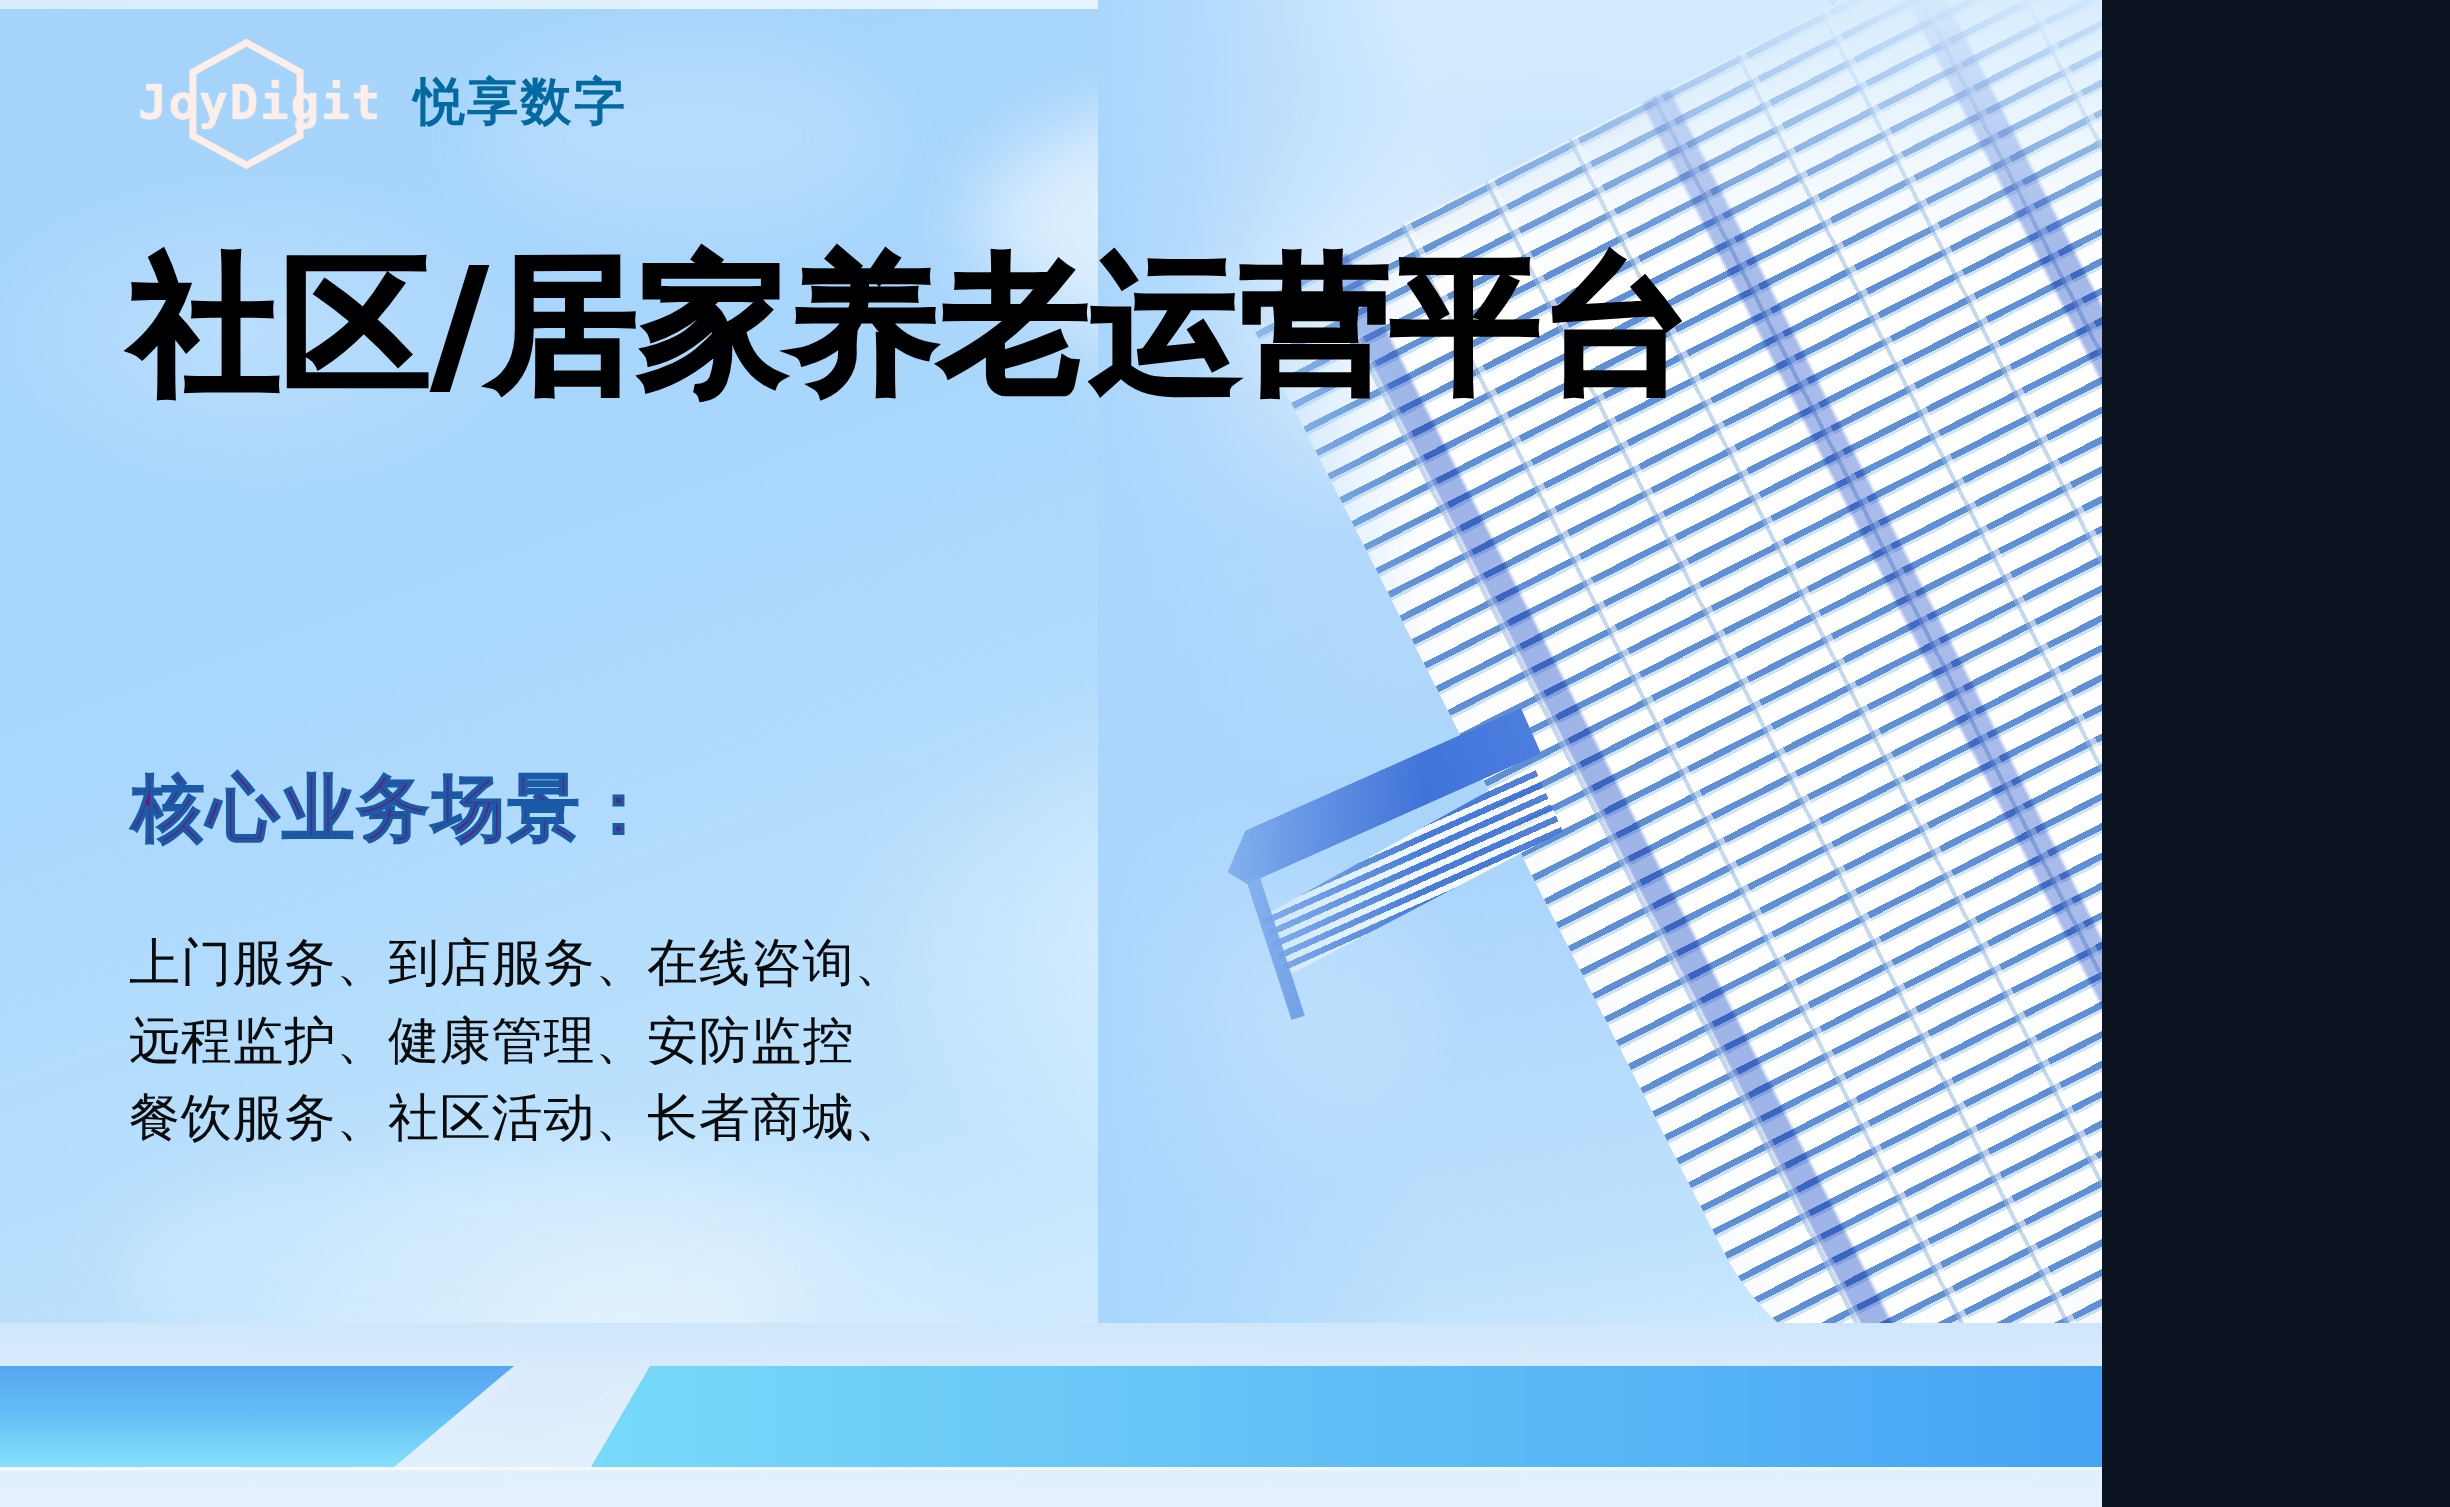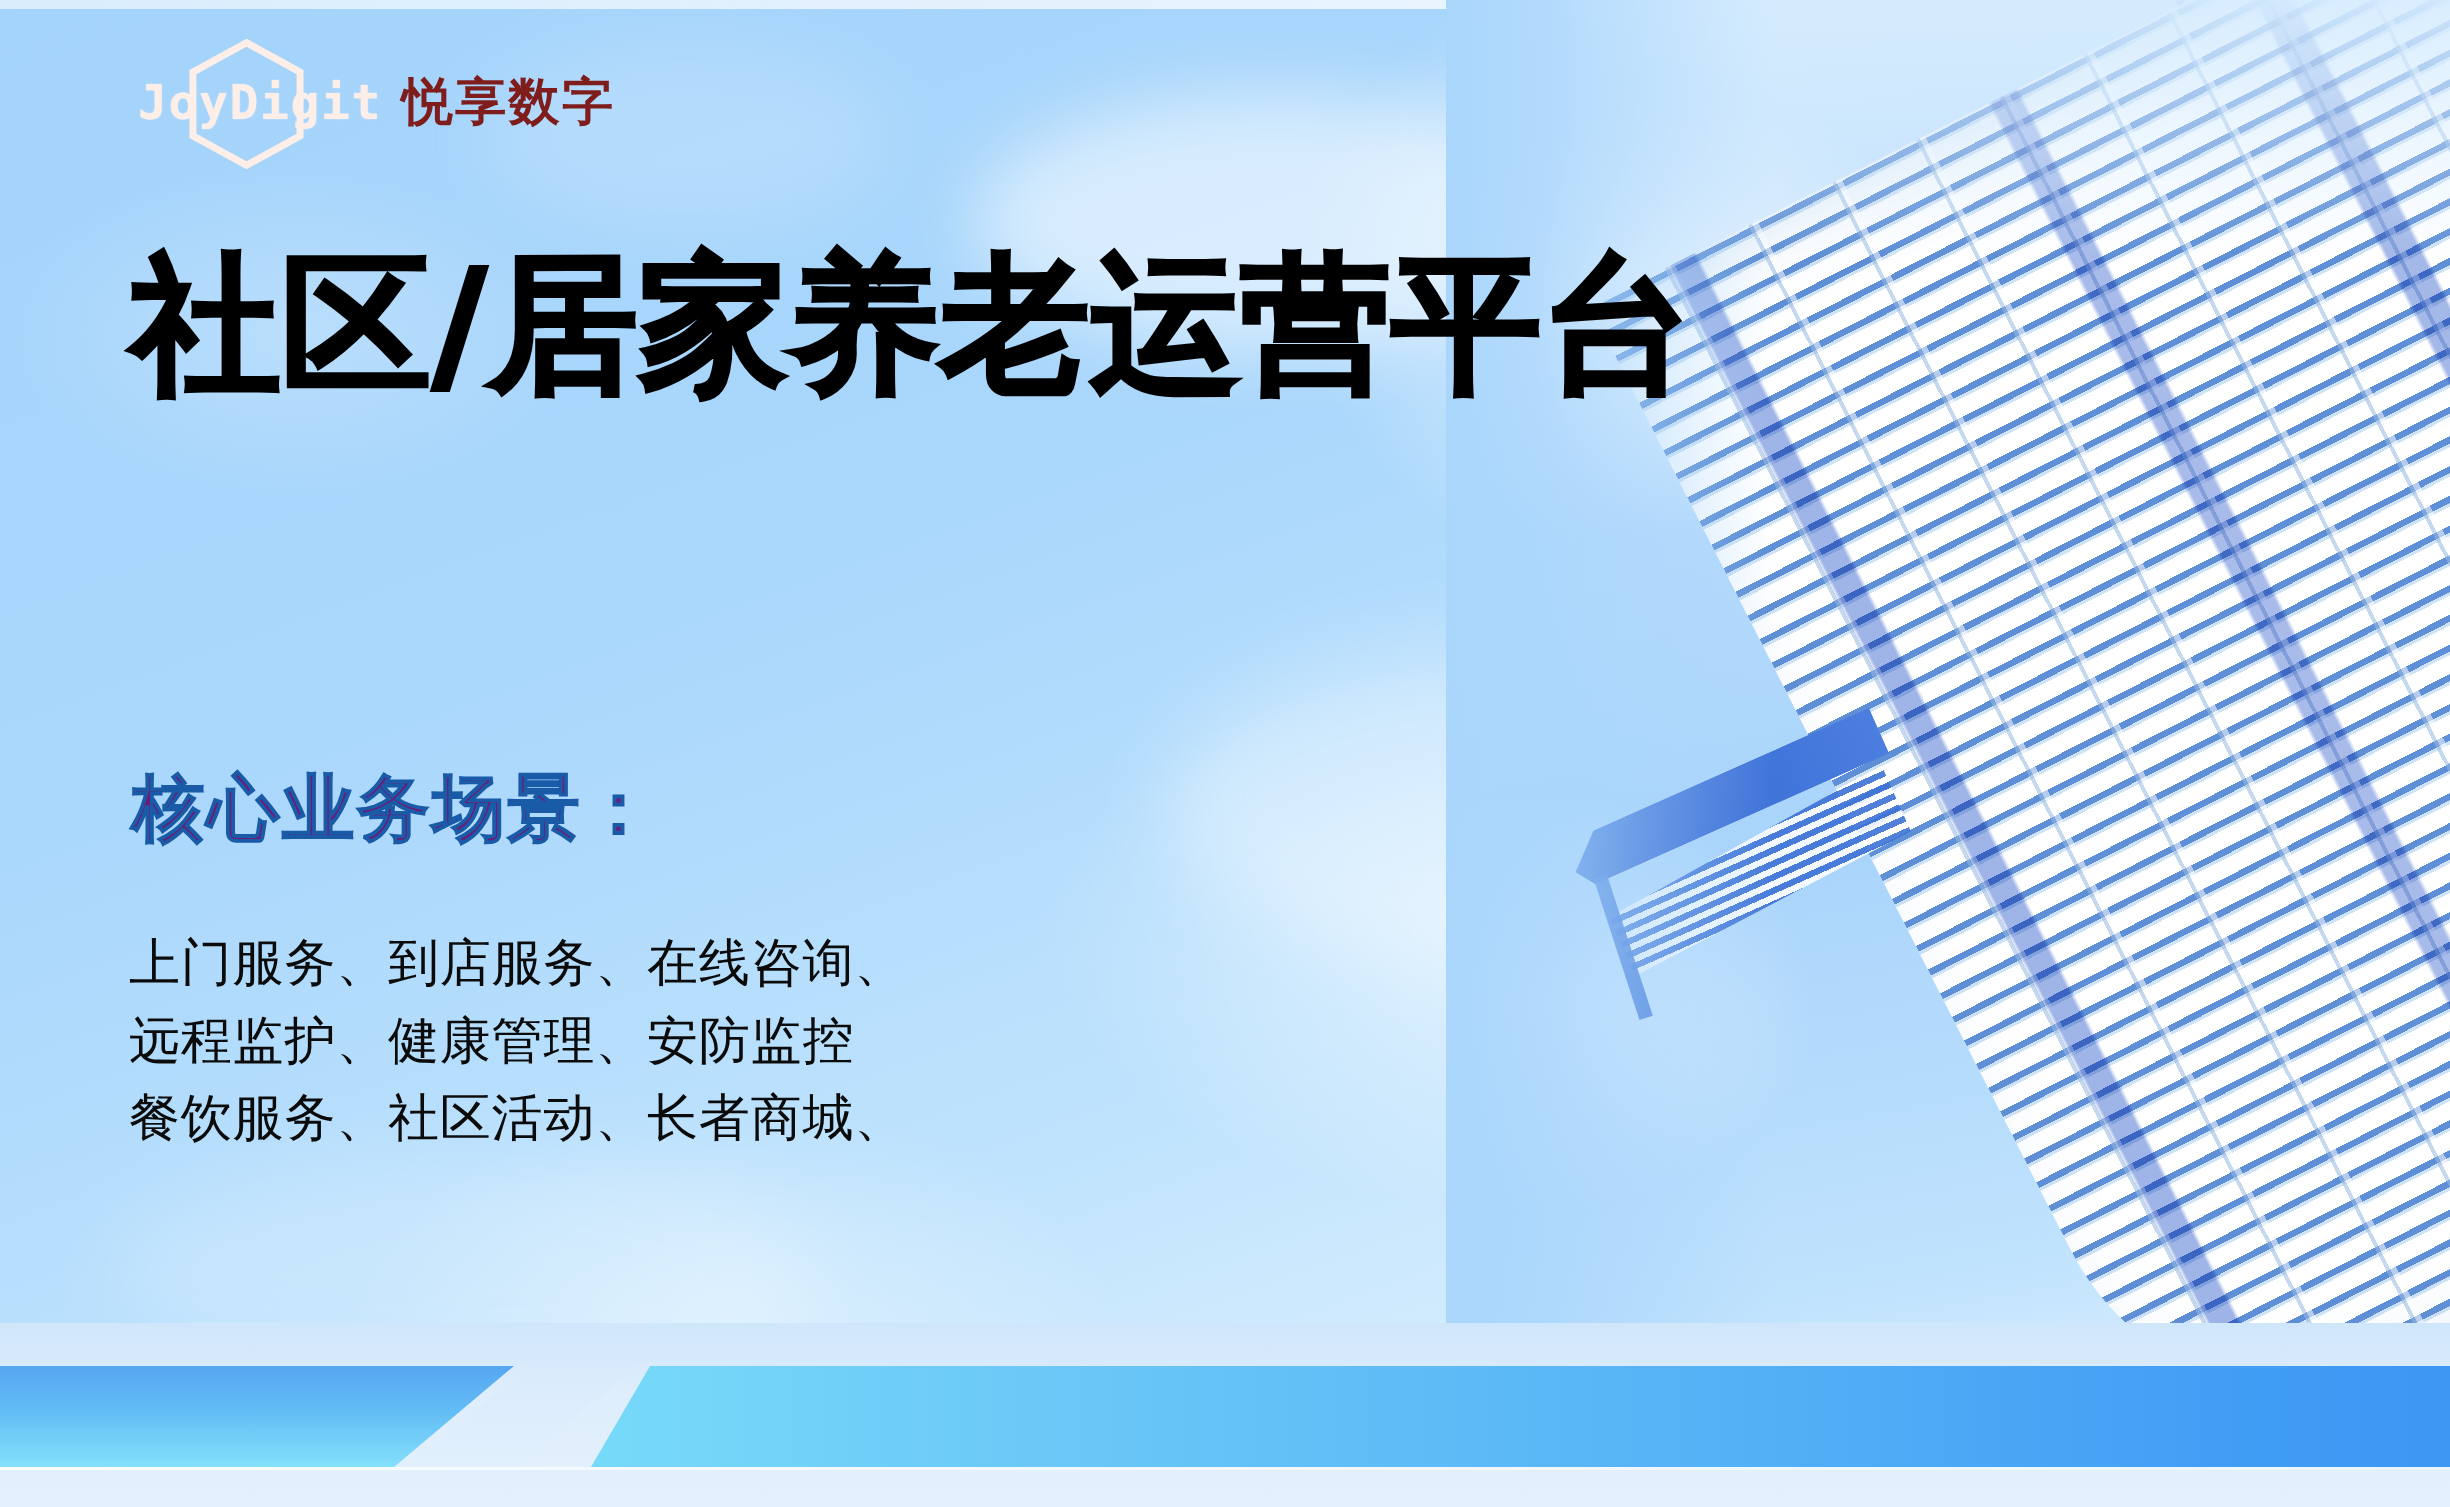--- a/index.html
+++ b/index.html
@@ -1,20 +1,20 @@
 <!DOCTYPE html>
 <html style="font-size:12.4px"><head>
 <meta charset="utf-8">
 <style>
   html,body{margin:0;padding:0;background:#0b1220;}
   *{box-sizing:border-box;}
 
   #slide{
     position:relative;
-    width:2450px;
+    width:2102px;
     height:1508px;
     overflow:hidden;
     font-family:"Liberation Sans","DejaVu Sans",sans-serif;
     background:#a9d6fb;
   }
 
   
   .sky{
     position:absolute; inset:0;
     background:
@@ -189,23 +189,24 @@
     line-height:1;
     z-index:2;
     text-shadow:0 0 1.6px rgba(255,255,255,.6);
   }
   .logo .cn{
     position:relative;
     font-family:"DejaVu Sans","Liberation Sans",sans-serif;
     font-weight:700;
     font-size:51px;
     letter-spacing:2.3px;
-    color:#7f1d1d;
+    color:#0369a1;
     line-height:1;
     z-index:2;
+    margin-left:12px;
   }
 
   
   .headline{
     position:absolute;
     left:131px; top:246px;
     font-family:"DejaVu Sans","Liberation Sans",sans-serif;
     font-weight:700;
     font-size:149px;
     line-height:1.06;

